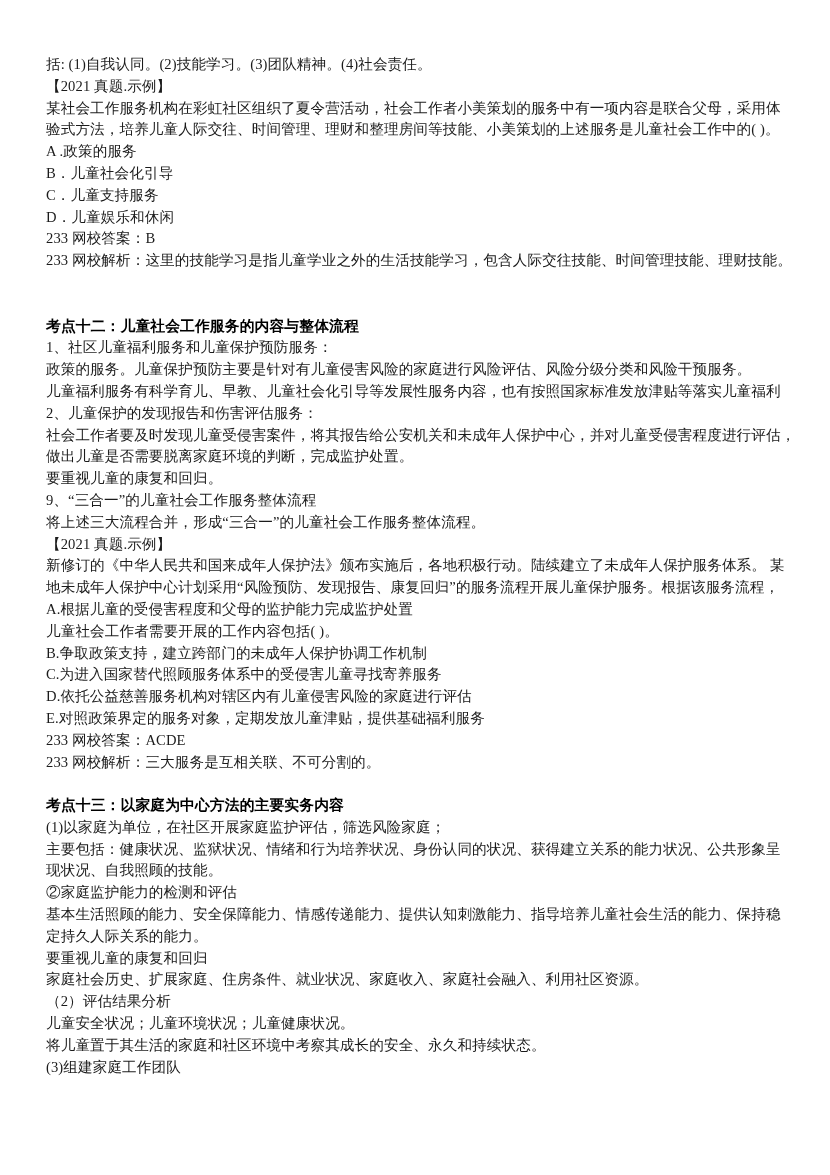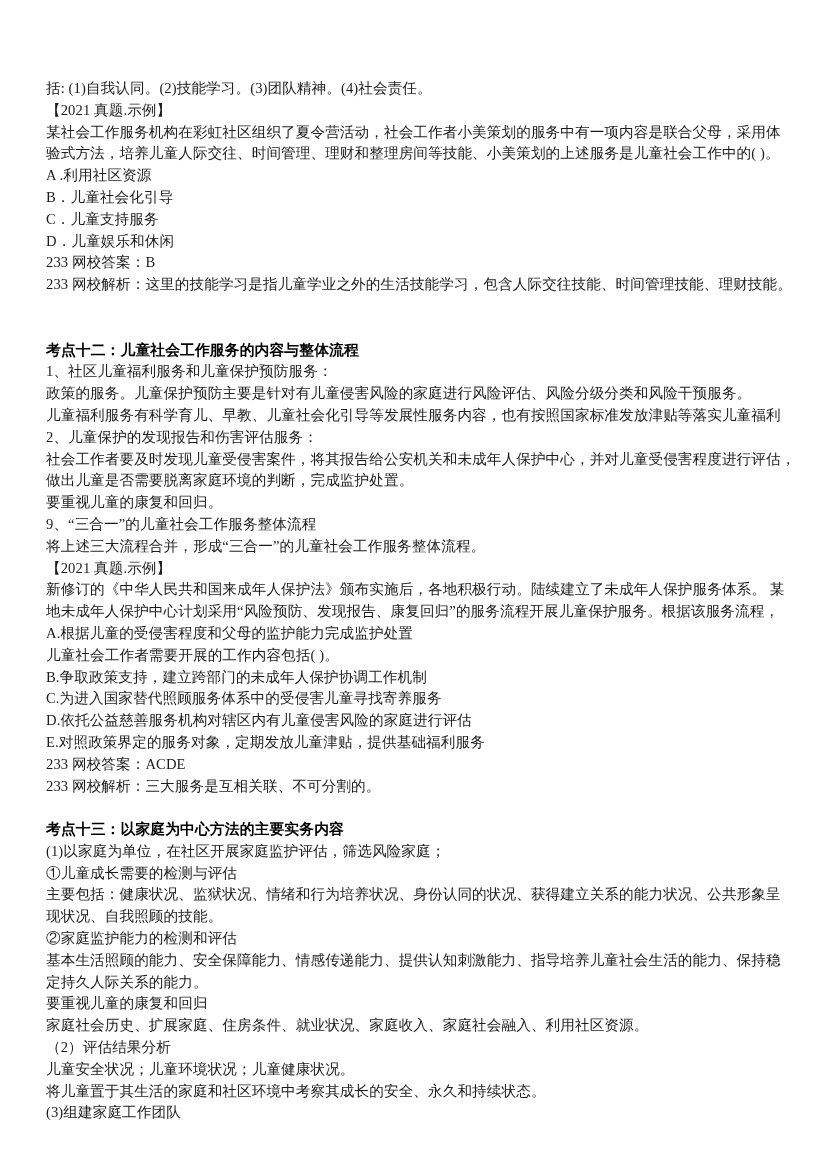--- a/index.html
+++ b/index.html
@@ -9,21 +9,21 @@
   }
   .page {
     position: relative;
     width: 830px;
     height: 1175px;
     background: #ffffff;
     overflow: hidden;
     font-family: "Liberation Serif", "DejaVu Serif", serif;
     color: #1b1b1b;
     box-sizing: border-box;
-    padding: 78px 44px 0 46px;
+    padding: 54px 44px 0 46px;
   }
   .line {
     height: 21.8px;
     line-height: 21.8px;
     font-size: 14.6px;
     white-space: nowrap;
     letter-spacing: 0.1px;
   }
   .line.heading {
     font-family: Liberation Serif, serif;
@@ -37,21 +37,21 @@
 </style>
 </head>
 <body>
 
 <div class="page">
   <div>
       <div class="line body">括: (1)自我认同。(2)技能学习。(3)团队精神。(4)社会责任。</div>
       <div class="line body">【2021 真题.示例】</div>
       <div class="line body">某社会工作服务机构在彩虹社区组织了夏令营活动，社会工作者小美策划的服务中有一项内容是联合父母，采用体</div>
       <div class="line body">验式方法，培养儿童人际交往、时间管理、理财和整理房间等技能、小美策划的上述服务是儿童社会工作中的( )。</div>
-      <div class="line body">A .利用社区资源</div>
+      <div class="line body">A .政策的服务</div>
       <div class="line body">B．儿童社会化引导</div>
       <div class="line body">C．儿童支持服务</div>
       <div class="line body">D．儿童娱乐和休闲</div>
       <div class="line body">233 网校答案：B</div>
       <div class="line body">233 网校解析：这里的技能学习是指儿童学业之外的生活技能学习，包含人际交往技能、时间管理技能、理财技能。</div>
       <div class="line spacer"></div>
       <div class="line spacer"></div>
       <div class="line heading">考点十二：儿童社会工作服务的内容与整体流程</div>
       <div class="line body">1、社区儿童福利服务和儿童保护预防服务：</div>
       <div class="line body">政策的服务。儿童保护预防主要是针对有儿童侵害风险的家庭进行风险评估、风险分级分类和风险干预服务。</div>
@@ -69,21 +69,20 @@
       <div class="line body">儿童社会工作者需要开展的工作内容包括( )。</div>
       <div class="line body">B.争取政策支持，建立跨部门的未成年人保护协调工作机制</div>
       <div class="line body">C.为进入国家替代照顾服务体系中的受侵害儿童寻找寄养服务</div>
       <div class="line body">D.依托公益慈善服务机构对辖区内有儿童侵害风险的家庭进行评估</div>
       <div class="line body">E.对照政策界定的服务对象，定期发放儿童津贴，提供基础福利服务</div>
       <div class="line body">233 网校答案：ACDE</div>
       <div class="line body">233 网校解析：三大服务是互相关联、不可分割的。</div>
       <div class="line spacer"></div>
       <div class="line heading">考点十三：以家庭为中心方法的主要实务内容</div>
       <div class="line body">(1)以家庭为单位，在社区开展家庭监护评估，筛选风险家庭；</div>
-      <div class="line body">①儿童成长需要的检测与评估</div>
       <div class="line body">主要包括：健康状况、监狱状况、情绪和行为培养状况、身份认同的状况、获得建立关系的能力状况、公共形象呈</div>
       <div class="line body">现状况、自我照顾的技能。</div>
       <div class="line body">②家庭监护能力的检测和评估</div>
       <div class="line body">基本生活照顾的能力、安全保障能力、情感传递能力、提供认知刺激能力、指导培养儿童社会生活的能力、保持稳</div>
       <div class="line body">定持久人际关系的能力。</div>
       <div class="line body">要重视儿童的康复和回归</div>
       <div class="line body">家庭社会历史、扩展家庭、住房条件、就业状况、家庭收入、家庭社会融入、利用社区资源。</div>
       <div class="line body">（2）评估结果分析</div>
       <div class="line body">儿童安全状况；儿童环境状况；儿童健康状况。</div>
       <div class="line body">将儿童置于其生活的家庭和社区环境中考察其成长的安全、永久和持续状态。</div>

